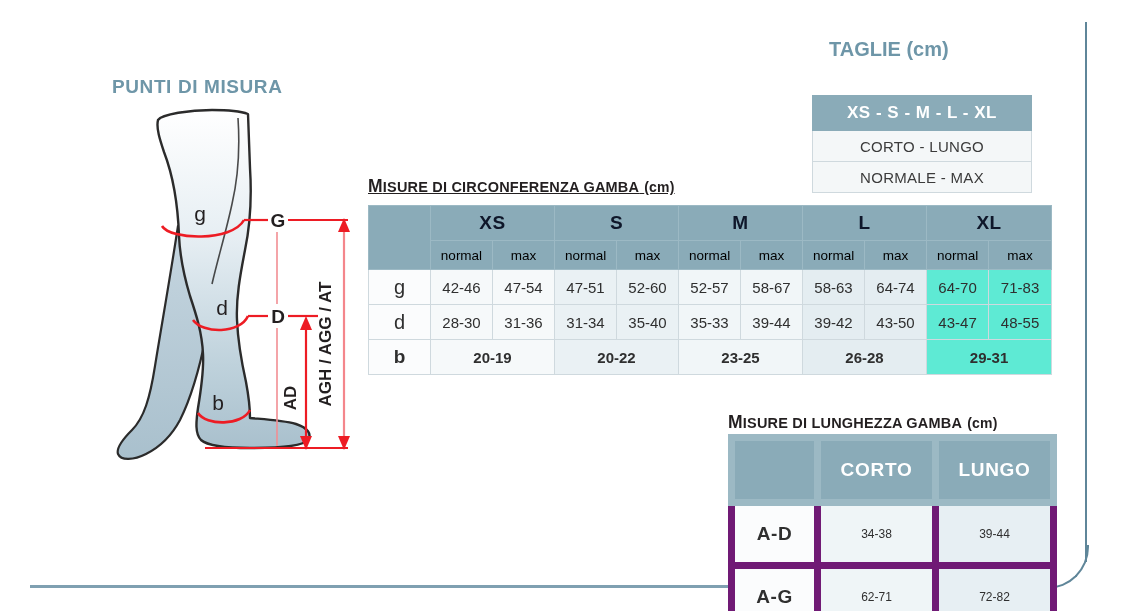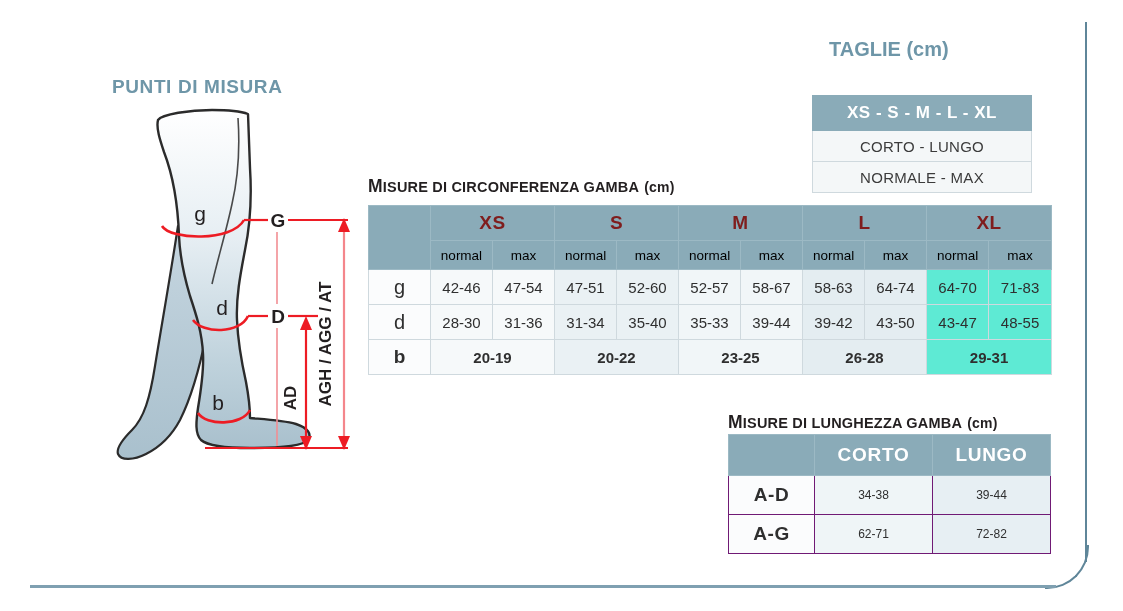--- a/index.html
+++ b/index.html
@@ -36,21 +36,21 @@
   #leg-figure{position:absolute;left:100px;top:108px;width:250px;height:380px;}
   #leg-figure svg{display:block;}
 
   
   .sec-heading{
     position:absolute;color:#231f20;white-space:nowrap;
     font-weight:bold;font-size:17.5px;letter-spacing:.2px;
   }
   .sec-heading .sc{font-size:14.5px;}
   .sec-heading .unit{font-size:14px;font-weight:bold;}
-  #heading-circ{left:368px;top:176px;}
+  #heading-circ{left:368px;top:176px;text-decoration:underline;}
   #heading-lung{left:728px;top:404px;margin-top:8px;}
 
   
   #taglie-title{
     position:absolute;left:829px;top:22px;
     font-size:20px;font-weight:bold;color:#6e96a8;white-space:nowrap;margin-top:16px;
   }
   #taglie-table{
     position:absolute;left:812px;top:57px;width:220px;
     border-collapse:collapse;
@@ -69,21 +69,21 @@
   
   #circ-table{
     position:absolute;left:368px;top:205px;width:683px;
     border-collapse:collapse;table-layout:fixed;
   }
   #circ-table td,#circ-table th{
     border:1px solid #cfd9de;padding:0;text-align:center;
     font-weight:normal;color:#2f2f2f;
   }
   #circ-table .hdr{
-    background:#8aabb8;border-color:#9cb9c4;color:#7f1d1d;
+    background:#8aabb8;border-color:#9cb9c4;color:#0f172a;
   }
   #circ-table .hdr-size{
     font-size:19px;font-weight:bold;height:34px;letter-spacing:.5px;
   }
   #circ-table .hdr-sub{
     font-size:13.5px;height:28px;color:#000000;
   }
   #circ-table .rowlabel{
     background:#fbfcfd;font-size:20px;color:#2f2f2f;height:34px;width:62px;
   }
@@ -96,21 +96,21 @@
   .g3{background:#f1f6f8;}
   .g4{background:#e4edf1;}
   .g5{background:#5eead4;}
 
   
   #lung-table{
     position:absolute;left:728px;top:434px;width:322px;
     border-collapse:collapse;table-layout:fixed;
   }
   #lung-table td{
-    border:1px solid #701a75;padding:0;text-align:center;
+    border:7px solid #701a75;padding:9px;text-align:center;
     color:#2f2f2f;
   }
   #lung-table .hdr{
     background:#8aabb8;border-color:#9cb9c4;color:#ffffff;
     font-weight:bold;font-size:19px;height:40px;letter-spacing:.7px;
   }
   #lung-table .rowlabel{
     background:#fbfcfd;font-weight:bold;font-size:19px;height:38px;width:86px;
     letter-spacing:.5px;
   }

